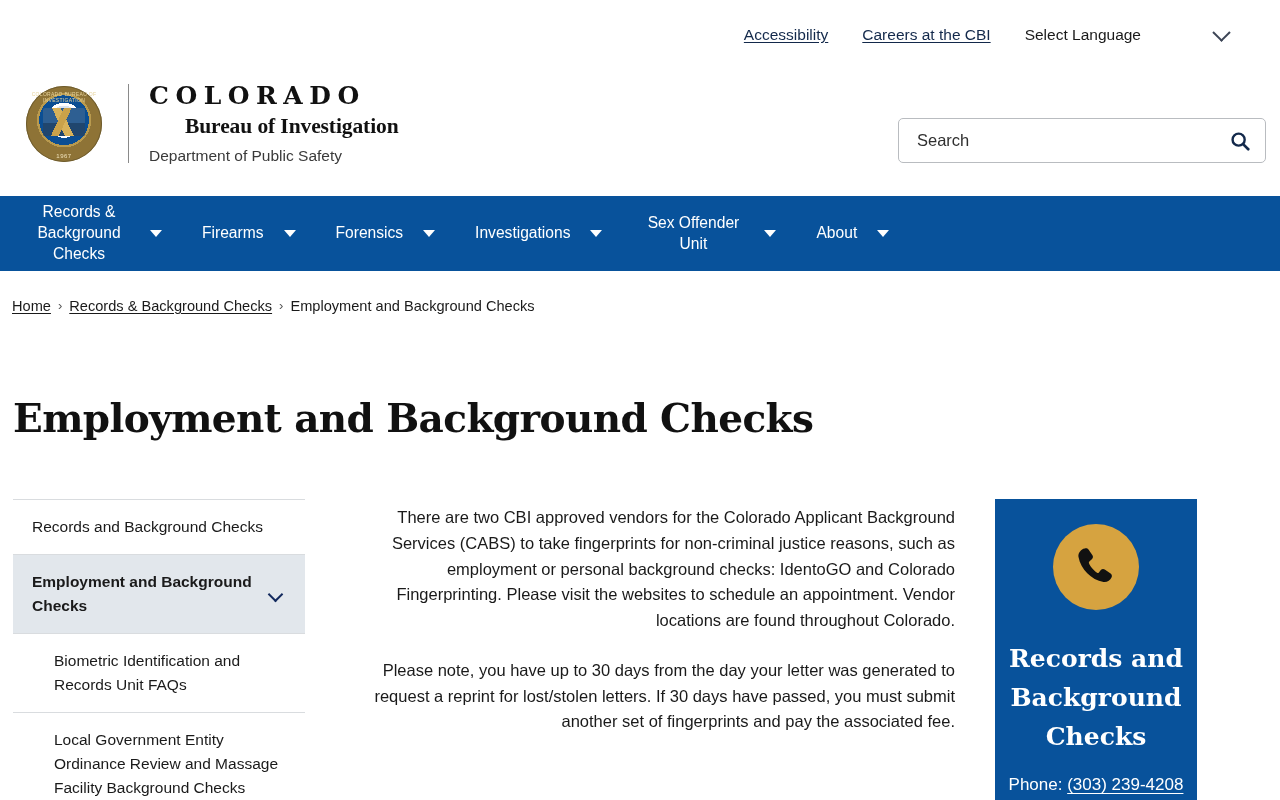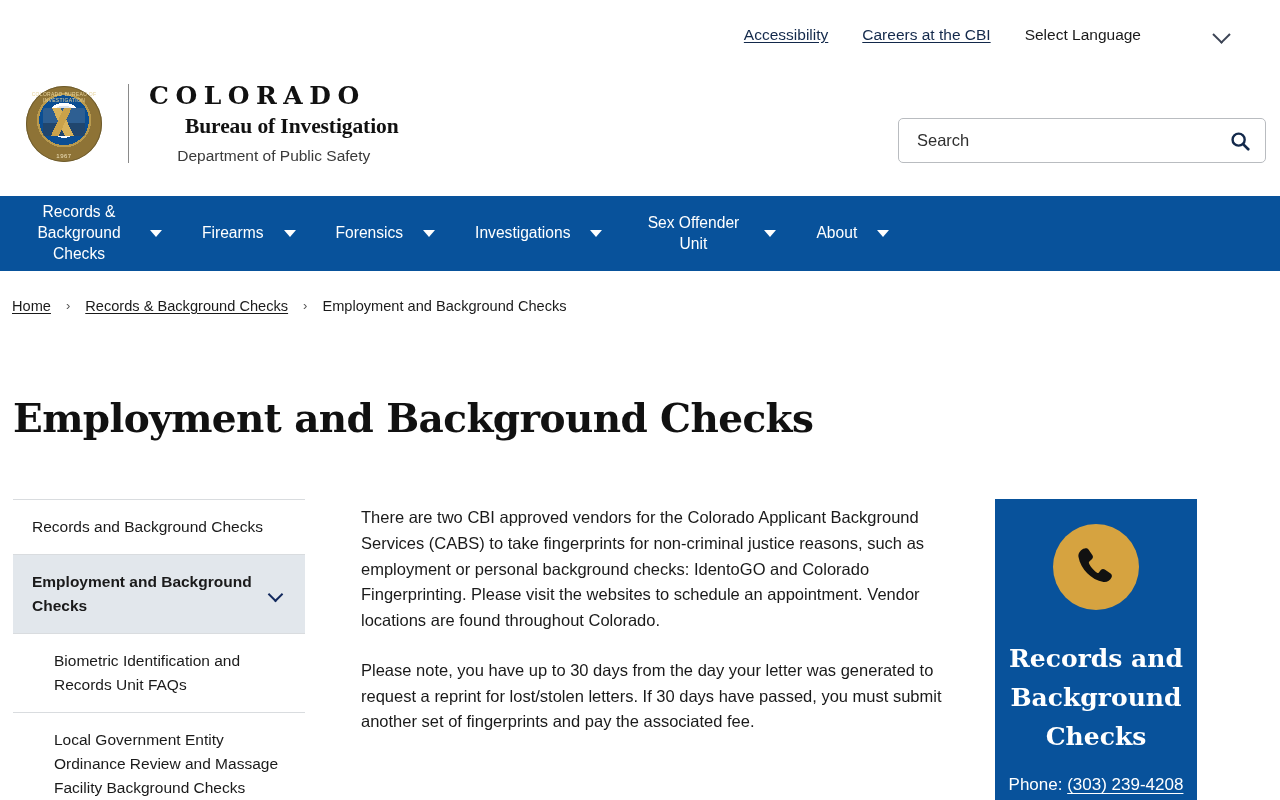--- a/index.html
+++ b/index.html
@@ -24,21 +24,21 @@
     font-size: 15.5px;
     color: #13294b;
     text-decoration: underline;
     text-underline-offset: 2px;
     margin-right: 34px;
     cursor: pointer;
     white-space: nowrap;
   }
   .lang-select {
     display: flex;
-    align-items: flex-end;
+    align-items: center;
     gap: 74px;
     font-size: 15.5px;
     color: #1a1a1a;
     cursor: pointer;
     padding-right: 10px;
   }
   .chev {
     display: inline-block;
     width: 13px; height: 13px;
     border-right: 2.2px solid #3c4455;
@@ -105,21 +105,20 @@
     color: #111111;
     line-height: 1.45;
     letter-spacing: -0.1px;
     margin-left: 36px;
   }
   .brand-dept {
     font-size: 15.5px;
     color: #3a3a3a;
     line-height: 1.5;
     padding-top: 2px;
-    text-align: center;
   }
 
   .search-wrap { padding: 38px 14px 0 0; }
   .search-box {
     width: 368px; height: 45px;
     border: 1px solid #b9bcc0;
     border-radius: 5px;
     background: #fff;
     display: flex; align-items: center;
     padding: 0 12px 0 16px;
@@ -167,21 +166,21 @@
     border-top: 7px solid #ffffff;
     margin: 0 26px 0 6px;
     flex: 0 0 auto;
   }
 
   
   .breadcrumb {
     padding: 27px 0 0 12px;
     font-size: 14.6px;
     color: #1a1a1a;
-    display: flex; align-items: flex-start; gap: 15px;
+    display: flex; align-items: flex-start; gap: 7px;
   }
   .crumb-link {
     color: #1a1a1a;
     text-decoration: underline;
     text-underline-offset: 2px;
     cursor: pointer;
   }
   .crumb-sep { color: #555; font-size: 13px; }
   .crumb-current { color: #1a1a1a; }
 
@@ -242,20 +241,21 @@
   .main-col {
     flex: 1 1 auto;
     padding: 6px 40px 0 56px;
     max-width: 690px;
   }
   .main-col p {
     margin: 0 0 12px 0;
     font-size: 16.5px;
     line-height: 1.56;
     color: #1a1a1a;
+    text-align: right;
   }
   .main-col p + p { margin-top: 24px; }
 
   
   .contact-card {
     width: 202px;
     flex: 0 0 auto;
     background: #08529b;
     padding: 25px 12px 30px;
     text-align: center;

